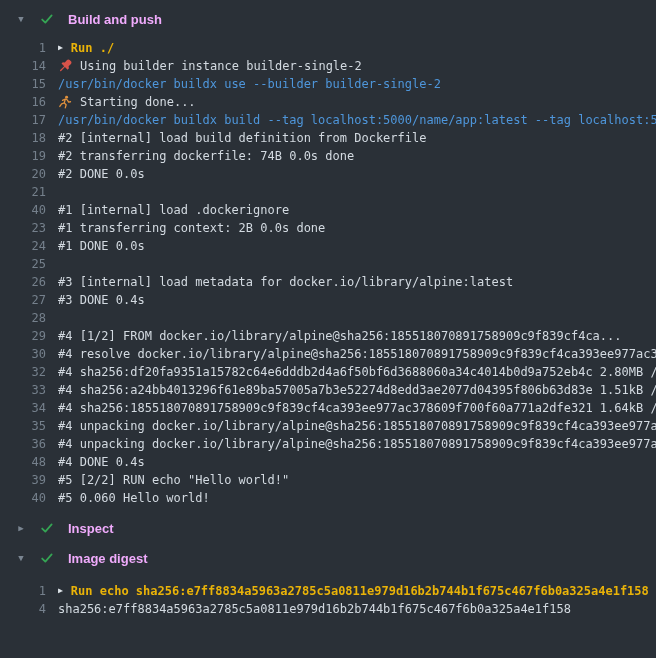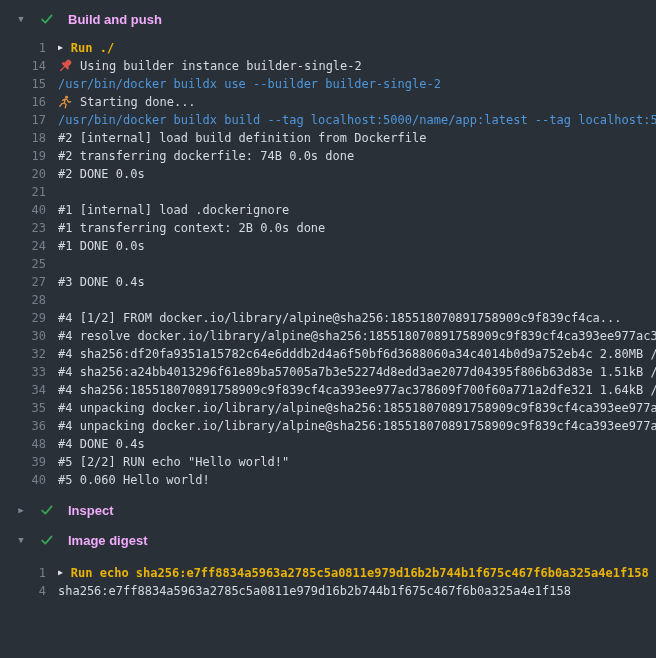--- a/index.html
+++ b/index.html
@@ -185,20 +185,26 @@
             <span class="t output">#1 DONE 0.0s</span>
           </span>
         </div>
         <div class="log-line">
           <a class="num">25</a>
           <span class="txt">
             <span class="t output"></span>
           </span>
         </div>
         <div class="log-line">
+          <a class="num">26</a>
+          <span class="txt">
+            <span class="t output">#3 [internal] load metadata for docker.io/library/alpine:latest</span>
+          </span>
+        </div>
+        <div class="log-line">
           <a class="num">27</a>
           <span class="txt">
             <span class="t output">#3 DONE 0.4s</span>
           </span>
         </div>
         <div class="log-line">
           <a class="num">28</a>
           <span class="txt">
             <span class="t output"></span>
           </span>

